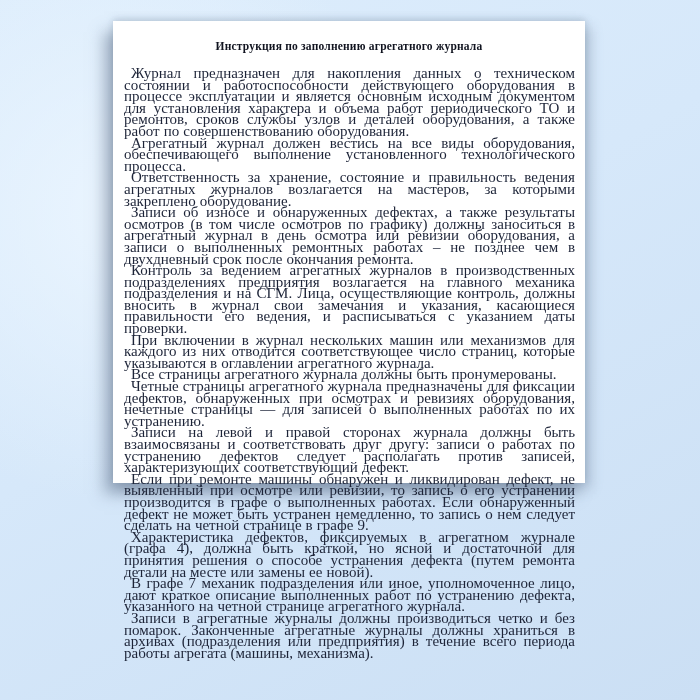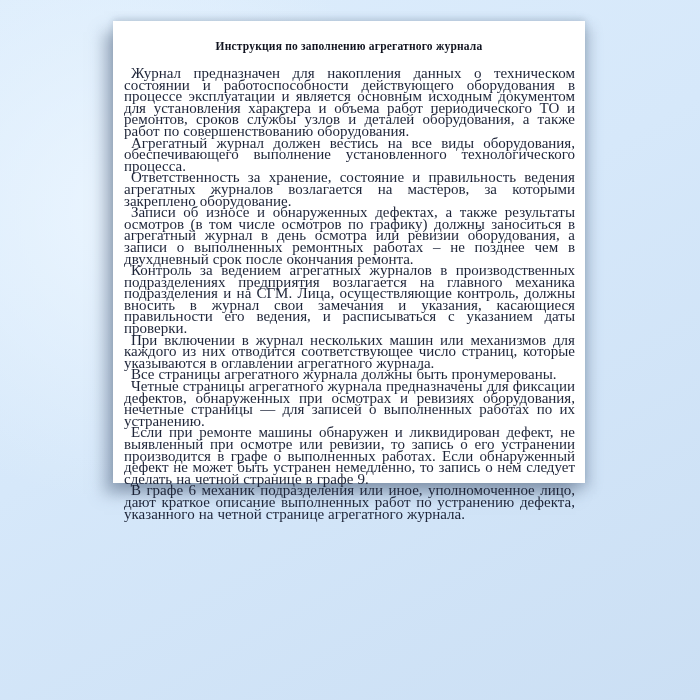--- a/index.html
+++ b/index.html
@@ -63,17 +63,20 @@
     <h1 class="doc-title">Инструкция по заполнению агрегатного журнала</h1>
     <div class="content">
       <p>Журнал предназначен для накопления данных о техническом состоянии и работоспособности действующего оборудования в процессе эксплуатации и является основным исходным документом для установления характера и объема работ периодического ТО и ремонтов, сроков службы узлов и деталей оборудования, а также работ по совершенствованию оборудования.</p>
       <p>Агрегатный журнал должен вестись на все виды оборудования, обеспечивающего выполнение установленного технологического процесса.</p>
       <p>Ответственность за хранение, состояние и правильность ведения агрегатных журналов возлагается на мастеров, за которыми закреплено оборудование.</p>
       <p>Записи об износе и обнаруженных дефектах, а также результаты осмотров (в том числе осмотров по графику) должны заноситься в агрегатный журнал в день осмотра или ревизии оборудования, а записи о выполненных ремонтных работах – не позднее чем в двухдневный срок после окончания ремонта.</p>
       <p>Контроль за ведением агрегатных журналов в производственных подразделениях предприятия возлагается на главного механика подразделения и на СГМ. Лица, осуществляющие контроль, должны вносить в журнал свои замечания и указания, касающиеся правильности его ведения, и расписываться с указанием даты проверки.</p>
       <p>При включении в журнал нескольких машин или механизмов для каждого из них отводится соответствующее число страниц, которые указываются в оглавлении агрегатного журнала.</p>
       <p>Все страницы агрегатного журнала должны быть пронумерованы.</p>
       <p>Четные страницы агрегатного журнала предназначены для фиксации дефектов, обнаруженных при осмотрах и ревизиях оборудования, нечетные страницы — для записей о выполненных работах по их устранению.</p>
+      <p>Записи на левой и правой сторонах журнала должны быть взаимосвязаны и соответствовать друг другу: записи о работах по устранению дефектов следует располагать против записей, характеризующих соответствующий дефект.</p>
       <p>Если при ремонте машины обнаружен и ликвидирован дефект, не выявленный при осмотре или ревизии, то запись о его устранении производится в графе о выполненных работах. Если обнаруженный дефект не может быть устранен немедленно, то запись о нем следует сделать на четной странице в графе 9.</p>
-      <p>В графе 6 механик подразделения или иное, уполномоченное лицо, дают краткое описание выполненных работ по устранению дефекта, указанного на четной странице агрегатного журнала.</p>
+      <p>Характеристика дефектов, фиксируемых в агрегатном журнале (графа 4), должна быть краткой, но ясной и достаточной для принятия решения о способе устранения дефекта (путем ремонта детали на месте или замены ее новой).</p>
+      <p>В графе 7 механик подразделения или иное, уполномоченное лицо, дают краткое описание выполненных работ по устранению дефекта, указанного на четной странице агрегатного журнала.</p>
+      <p>Записи в агрегатные журналы должны производиться четко и без помарок. Законченные агрегатные журналы должны храниться в архивах (подразделения или предприятия) в течение всего периода работы агрегата (машины, механизма).</p>
     </div>
   </div>
 </div>
 
 </body></html>

